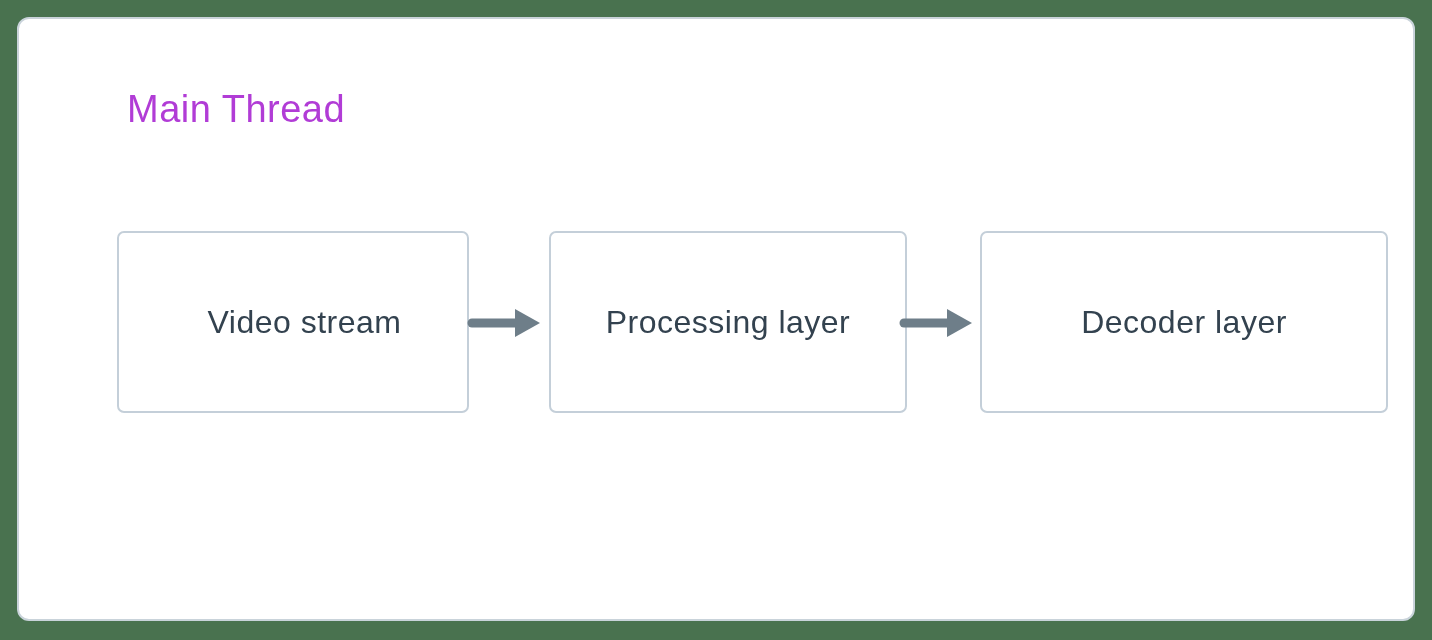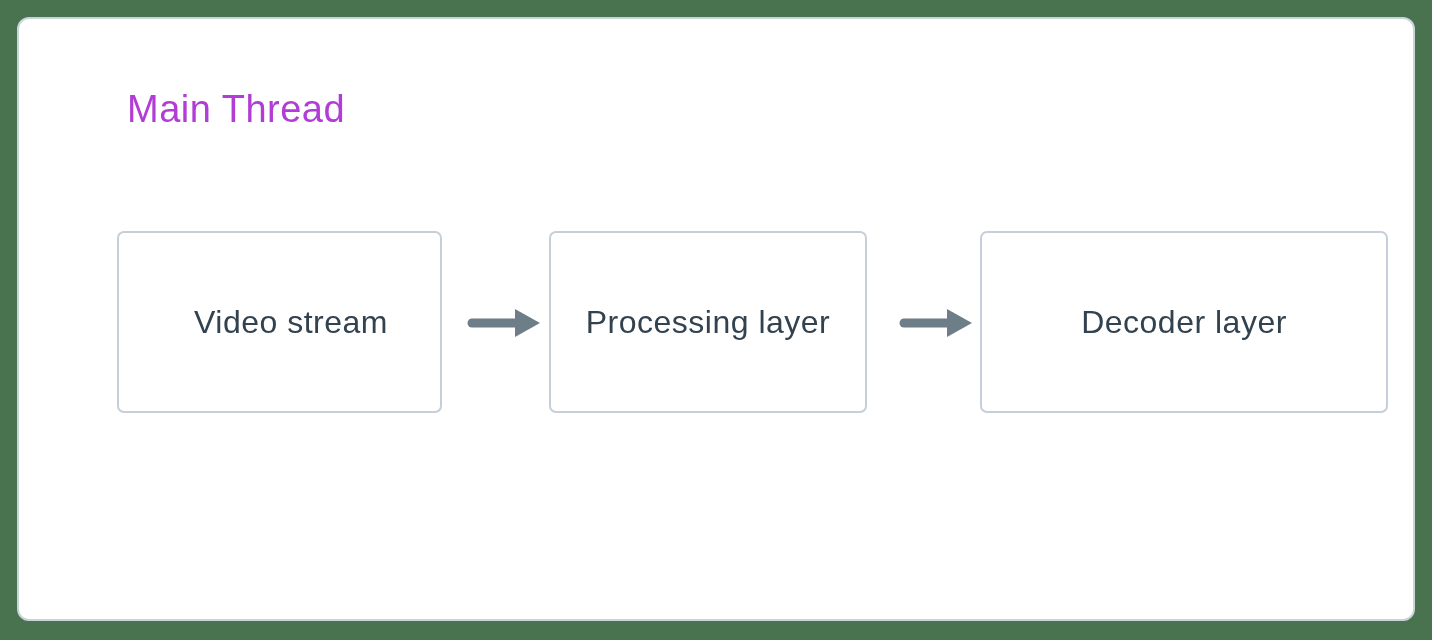--- a/index.html
+++ b/index.html
@@ -50,22 +50,22 @@
     display: flex;
     align-items: center;
     justify-content: center;
   }
   .node-label {
     font-size: 32px;
     color: var(--node-text);
     letter-spacing: 0.5px;
     white-space: nowrap;
   }
-  .node-1 { left: 98px;  width: 325px; padding-left: 23px; }
-  .node-2 { left: 530px; width: 318px; }
+  .node-1 { left: 98px;  width: 352px; padding-left: 23px; }
+  .node-2 { left: 530px; width: 358px; }
   .node-3 { left: 961px; width: 408px; }
   .arrow {
     position: absolute;
     top: 288px;
     width: 76px;
     height: 32px;
   }
   .arrow-1 { left: 447px; }
   .arrow-2 { left: 879px; }
   .arrow svg { display: block; width: 100%; height: 100%; }

